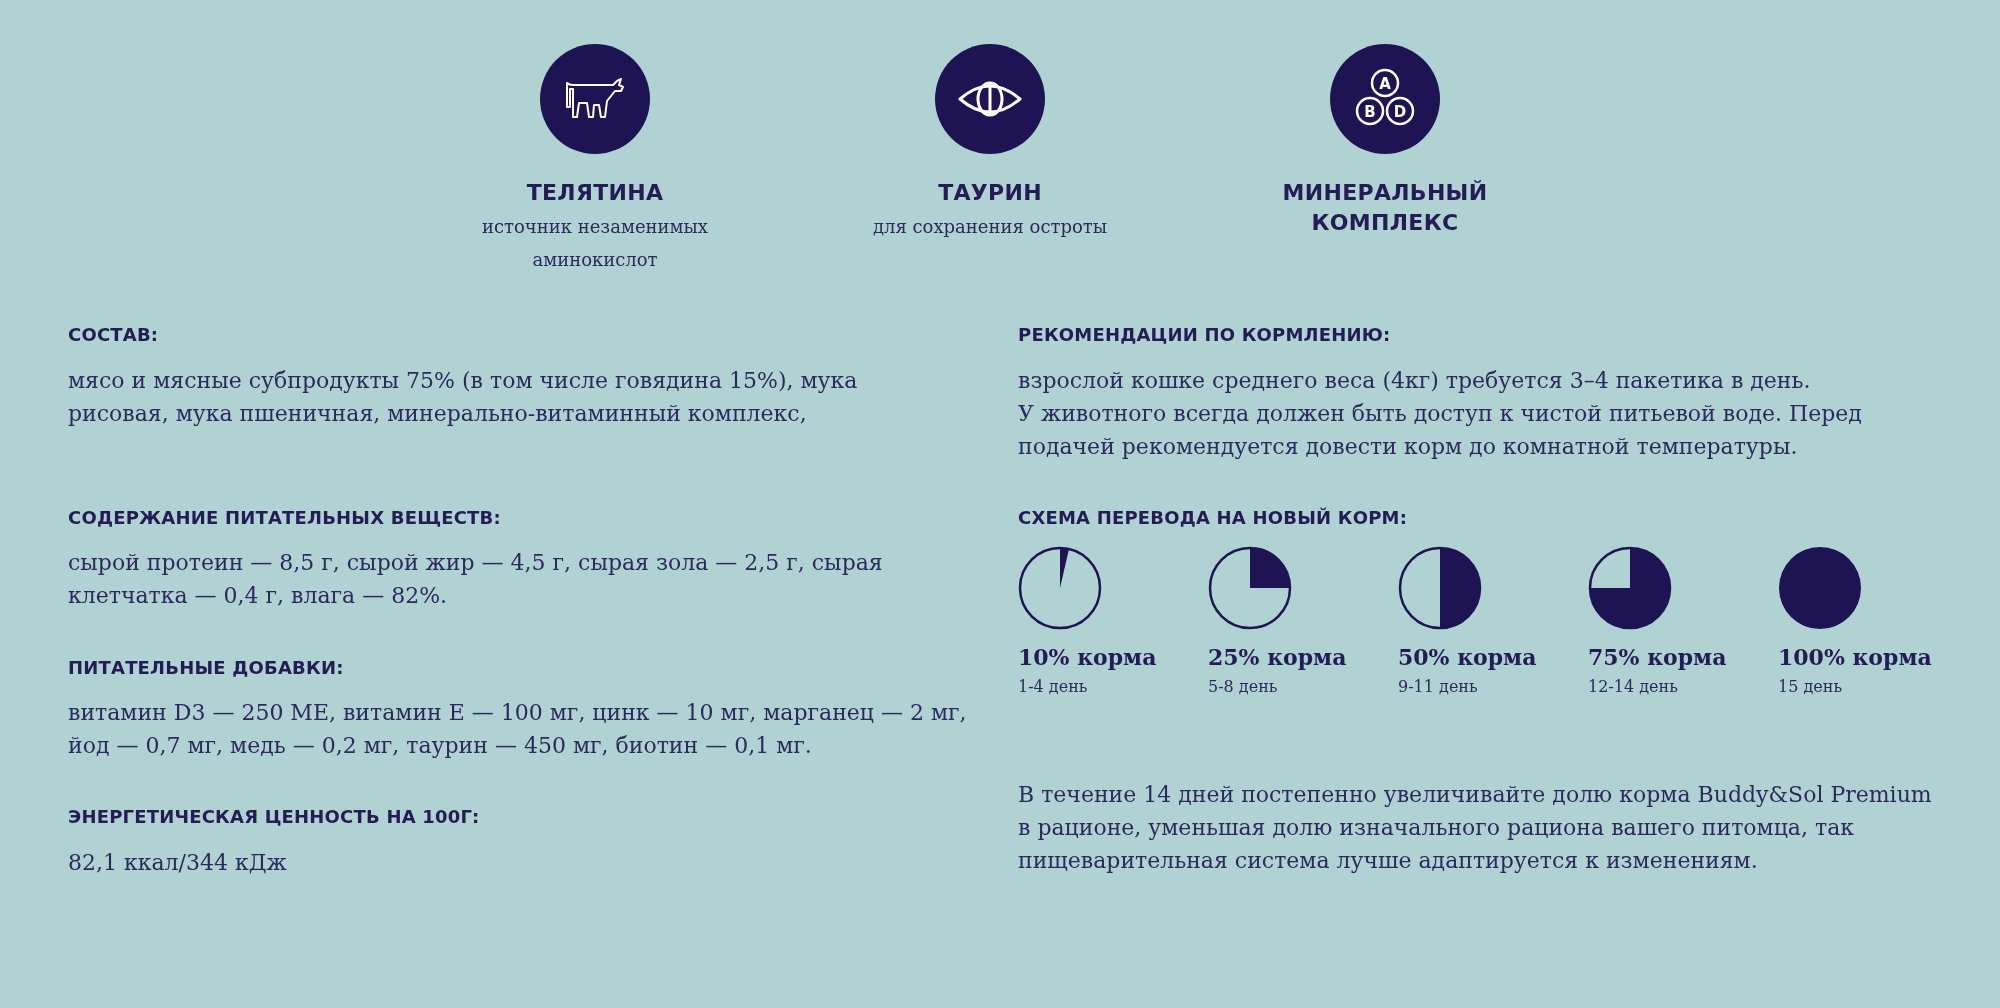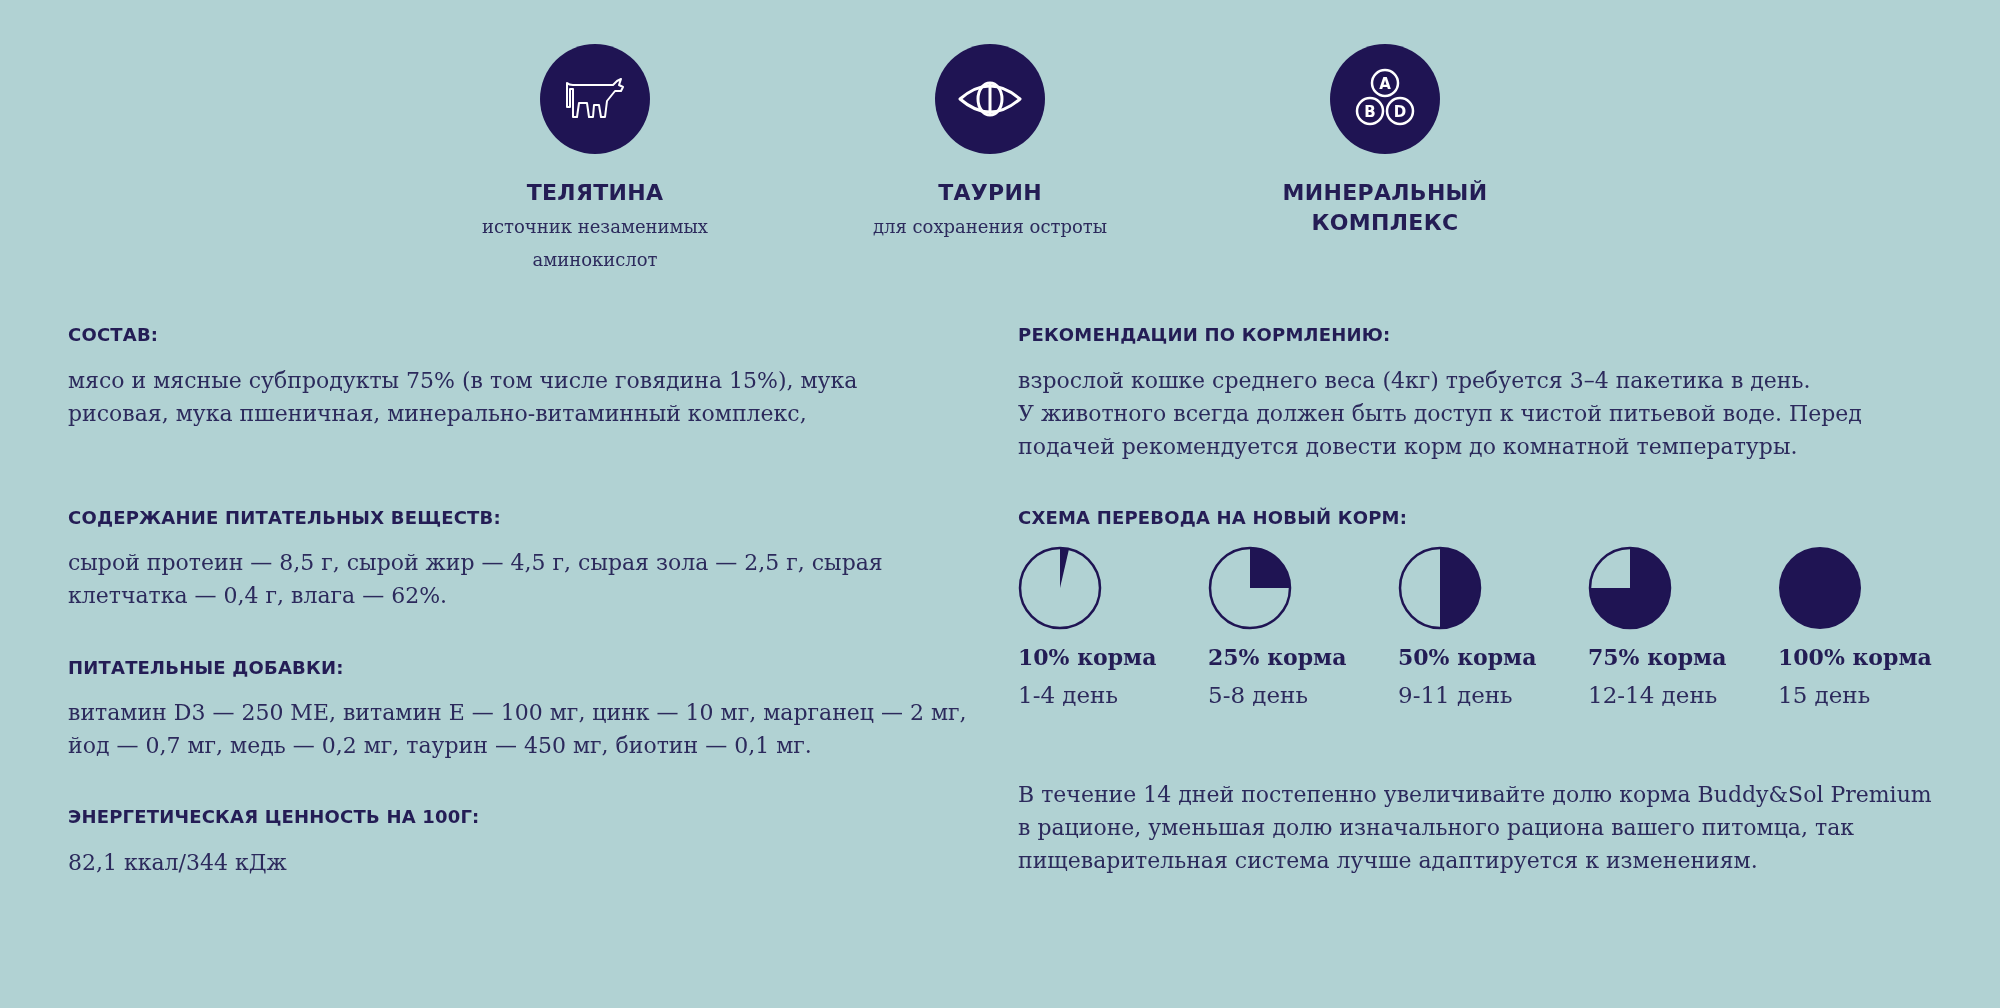--- a/index.html
+++ b/index.html
@@ -61,22 +61,22 @@
   .pie-item svg { display: block; }
   .pie-pct {
     margin-top: 12px;
     font-weight: bold;
     font-size: 22px;
     line-height: 30px;
     color: #241d55;
     white-space: nowrap;
   }
   .pie-days {
-    margin-top: 8px;
-    font-size: 23px;
+    margin-top: 0;
+    font-size: 16px;
     line-height: 30px;
     color: #2c2a5c;
     white-space: nowrap;
   }
 </style>
 </head>
 <body>
 
 <div class="feature" style="left:425px;">
   <div class="circle">
@@ -128,21 +128,21 @@
 
 <div class="heading" style="left:68px; top:324px;">СОСТАВ:</div>
 <div class="para" style="left:68px; top:364px;">
   <div>мясо и мясные субпродукты 75% (в том числе говядина 15%), мука</div>
   <div>рисовая, мука пшеничная, минерально-витаминный комплекс,</div>
 </div>
 
 <div class="heading" style="left:68px; top:507px;">СОДЕРЖАНИЕ ПИТАТЕЛЬНЫХ ВЕЩЕСТВ:</div>
 <div class="para" style="left:68px; top:546px;">
   <div>сырой протеин — 8,5 г, сырой жир — 4,5 г, сырая зола — 2,5 г, сырая</div>
-  <div>клетчатка — 0,4 г, влага — 62%.</div>
+  <div>клетчатка — 0,4 г, влага — 82%.</div>
 </div>
 
 <div class="heading" style="left:68px; top:657px;">ПИТАТЕЛЬНЫЕ ДОБАВКИ:</div>
 <div class="para" style="left:68px; top:696px;">
   <div>витамин D3 — 250 МЕ, витамин Е — 100 мг, цинк — 10 мг, марганец — 2 мг,</div>
   <div>йод — 0,7 мг, медь — 0,2 мг, таурин — 450 мг, биотин — 0,1 мг.</div>
 </div>
 
 <div class="heading" style="left:68px; top:806px;">ЭНЕРГЕТИЧЕСКАЯ ЦЕННОСТЬ НА 100Г:</div>
 <div class="para" style="left:68px; top:846px;">82,1 ккал/344 кДж</div>

